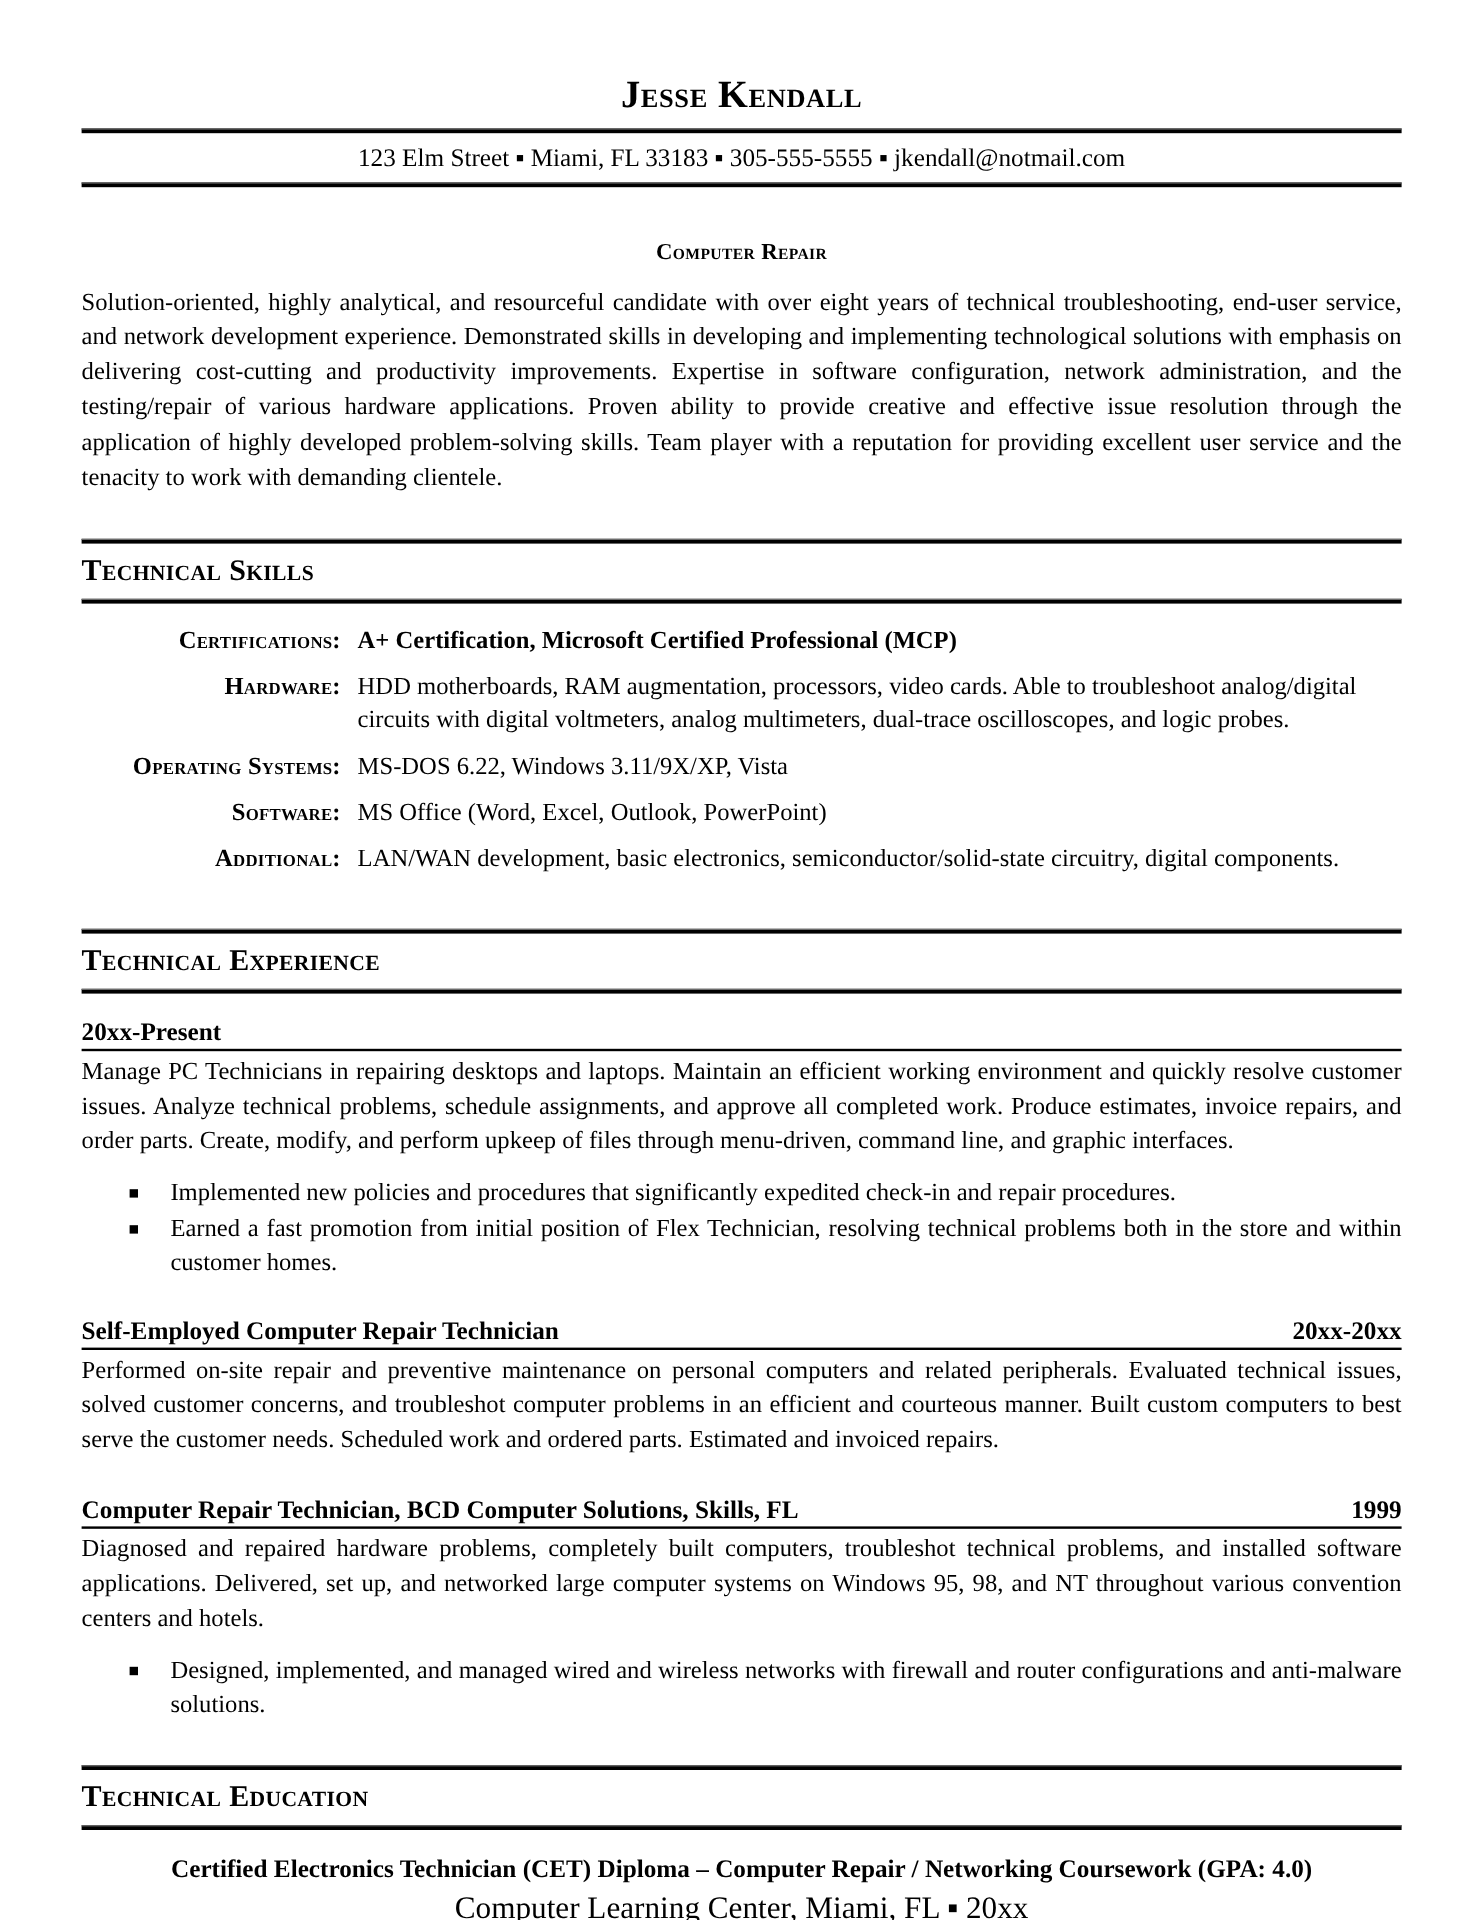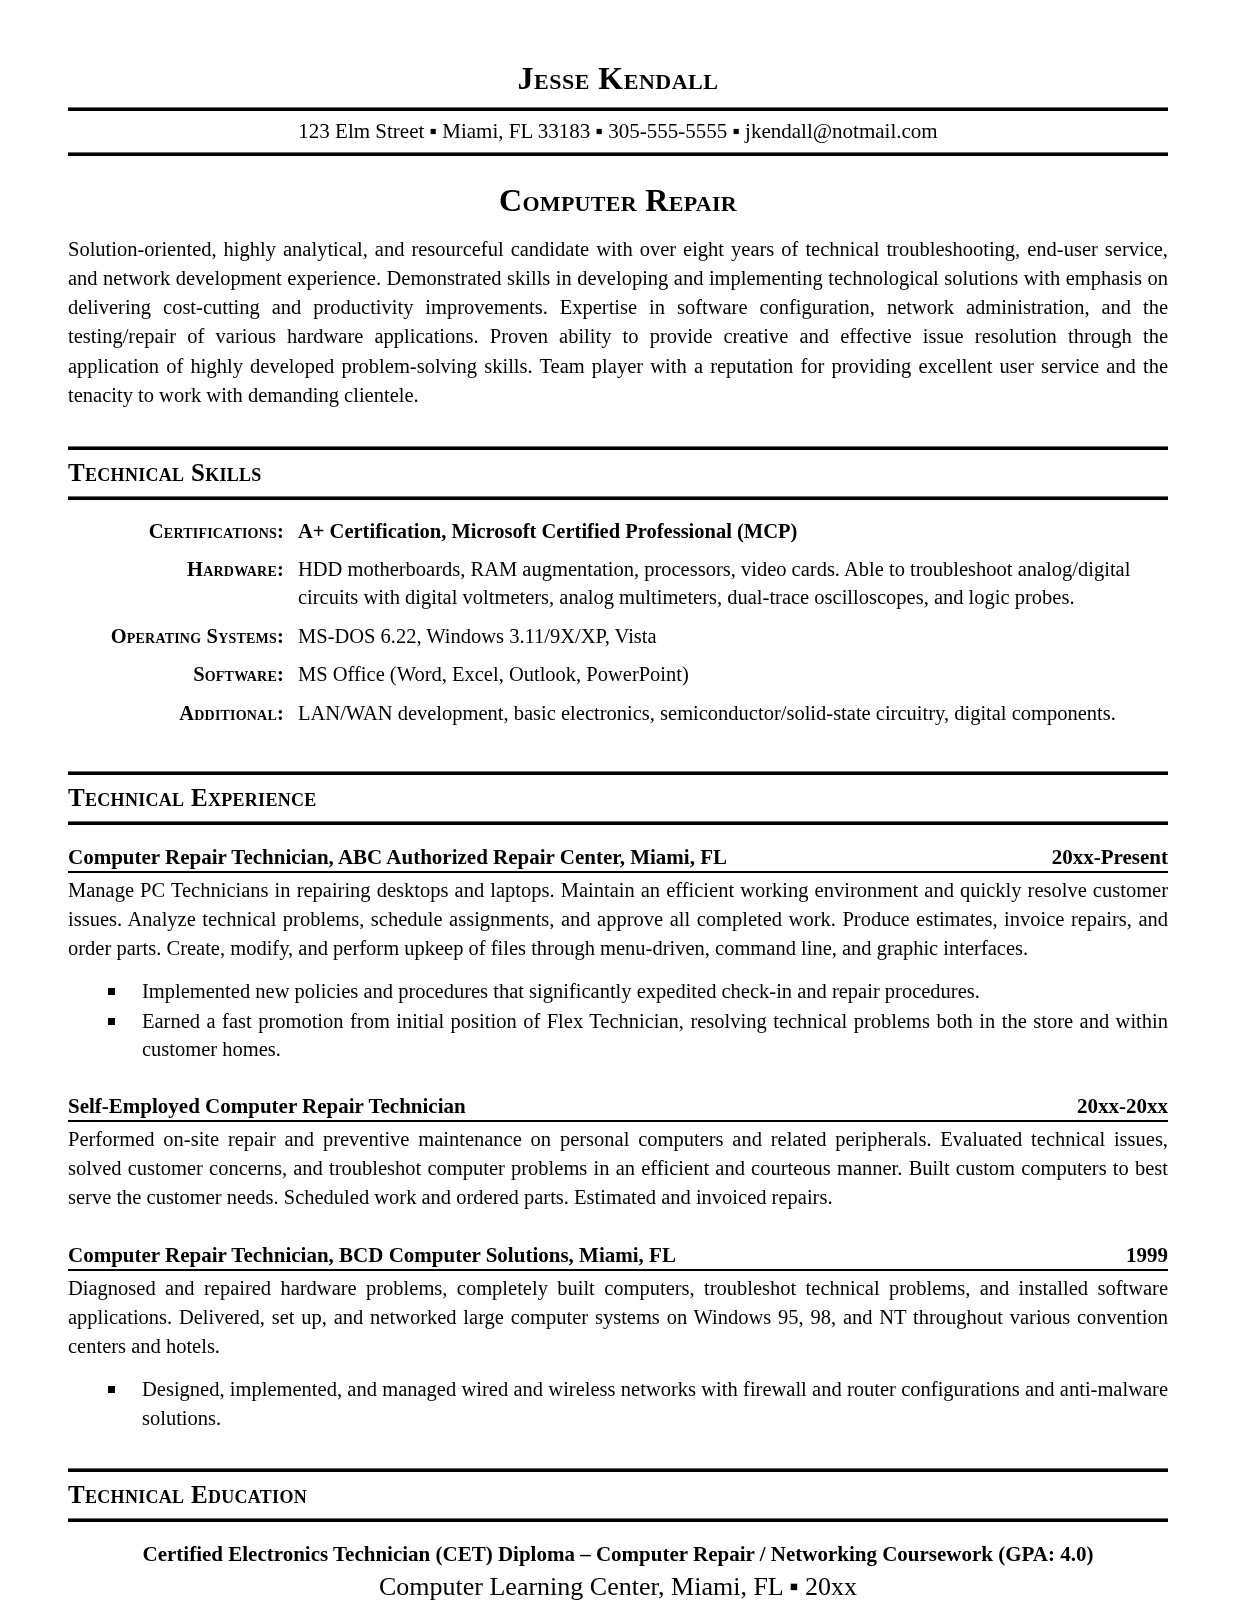--- a/index.html
+++ b/index.html
@@ -50,25 +50,25 @@
   .contact {
     text-align: center;
     font-size: 21px;
     line-height: 1.3;
     padding: 7px 0 7px 0;
   }
 
   
   .objective-title {
     text-align: center;
-    font-size: 32px;
+    font-size: 19px;
     font-weight: bold;
     font-variant: small-caps;
     letter-spacing: 0.3px;
-    padding: 26px 0 16px 0;
+    padding: 44px 0 16px 0;
   }
 
   
   .para {
     font-size: 20.5px;
     line-height: 1.42;
     text-align: justify;
     margin: 0;
   }
   .summary {
@@ -222,41 +222,40 @@
       </table>
     </div>
 
     <div class="section-block">
       <div class="rule"></div>
       <div class="section-head">Technical Experience</div>
       <div class="rule"></div>
 
       <div class="job">
         <div class="job-head">
-          <span class="job-title">Computer Repair Technician, ABC Authorized Repair Center, Miami, FL</span>
           <span class="job-dates">20xx-Present</span>
         </div>
         <p class="para job-desc">Manage PC Technicians in repairing desktops and laptops. Maintain an efficient working environment and quickly resolve customer issues. Analyze technical problems, schedule assignments, and approve all completed work. Produce estimates, invoice repairs, and order parts. Create, modify, and perform upkeep of files through menu-driven, command line, and graphic interfaces.</p>
         <ul class="bullets">
           <li>Implemented new policies and procedures that significantly expedited check-in and repair procedures.</li>
           <li>Earned a fast promotion from initial position of Flex Technician, resolving technical problems both in the store and within customer homes.</li>
         </ul>
       </div>
 
       <div class="job" style="margin-top:30px;">
         <div class="job-head">
           <span class="job-title">Self-Employed Computer Repair Technician</span>
           <span class="job-dates">20xx-20xx</span>
         </div>
         <p class="para job-desc">Performed on-site repair and preventive maintenance on personal computers and related peripherals. Evaluated technical issues, solved customer concerns, and troubleshot computer problems in an efficient and courteous manner. Built custom computers to best serve the customer needs. Scheduled work and ordered parts. Estimated and invoiced repairs.</p>
       </div>
 
       <div class="job" style="margin-top:30px;">
         <div class="job-head">
-          <span class="job-title">Computer Repair Technician, BCD Computer Solutions, Miami, FL</span>
+          <span class="job-title">Computer Repair Technician, BCD Computer Solutions, Skills, FL</span>
           <span class="job-dates">1999</span>
         </div>
         <p class="para job-desc">Diagnosed and repaired hardware problems, completely built computers, troubleshot technical problems, and installed software applications. Delivered, set up, and networked large computer systems on Windows 95, 98, and NT throughout various convention centers and hotels.</p>
         <ul class="bullets">
           <li>Designed, implemented, and managed wired and wireless networks with firewall and router configurations and anti-malware solutions.</li>
         </ul>
       </div>
     </div>
 
     <div class="section-block" style="margin-top:36px;">

